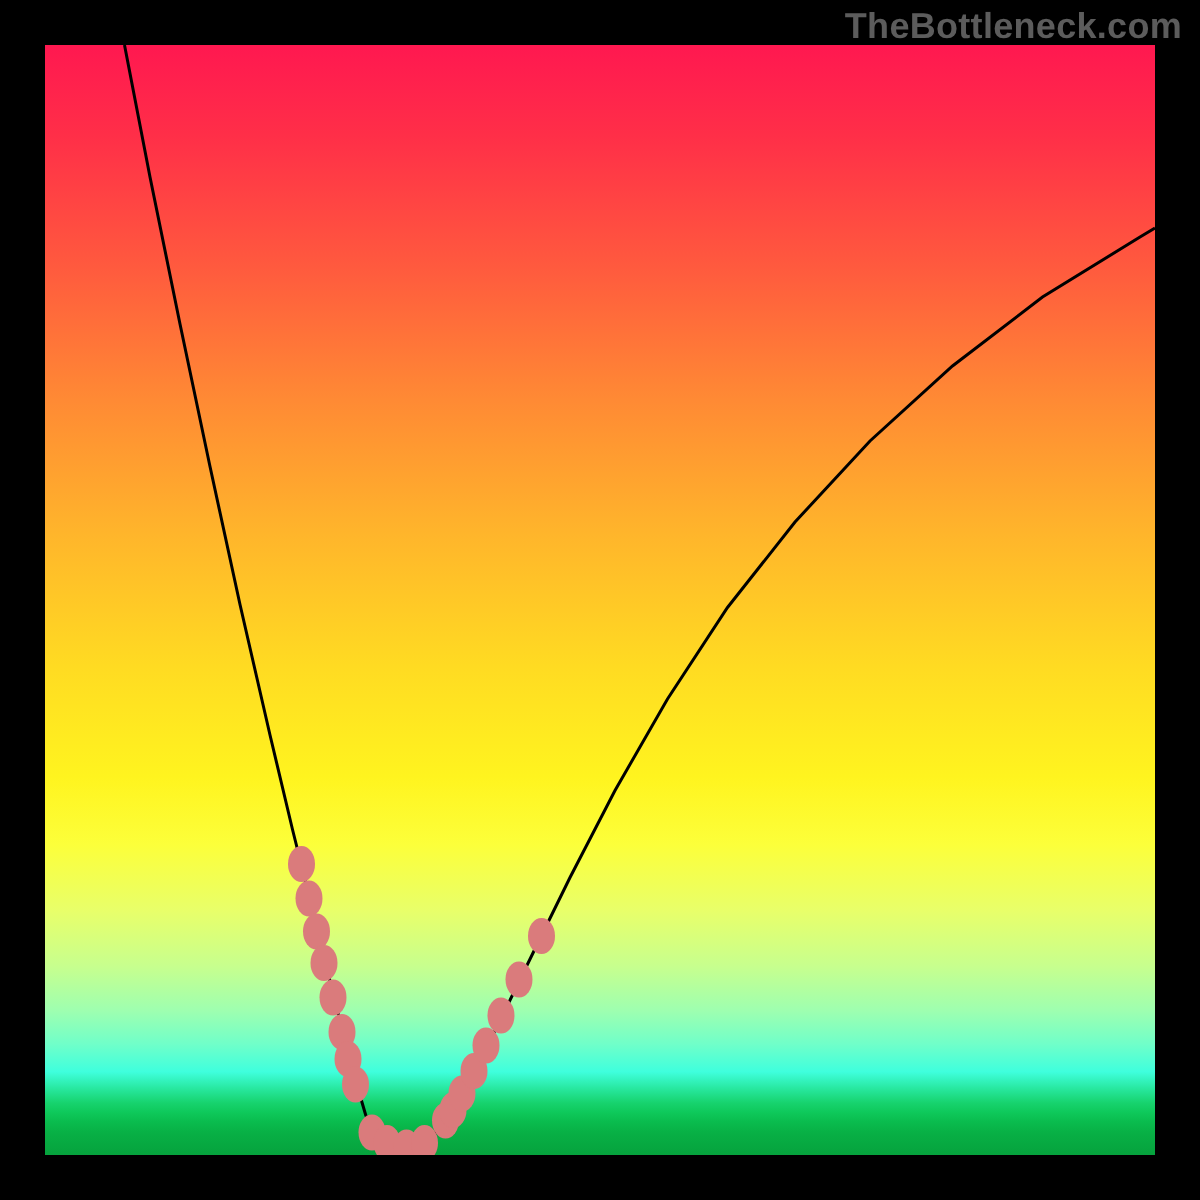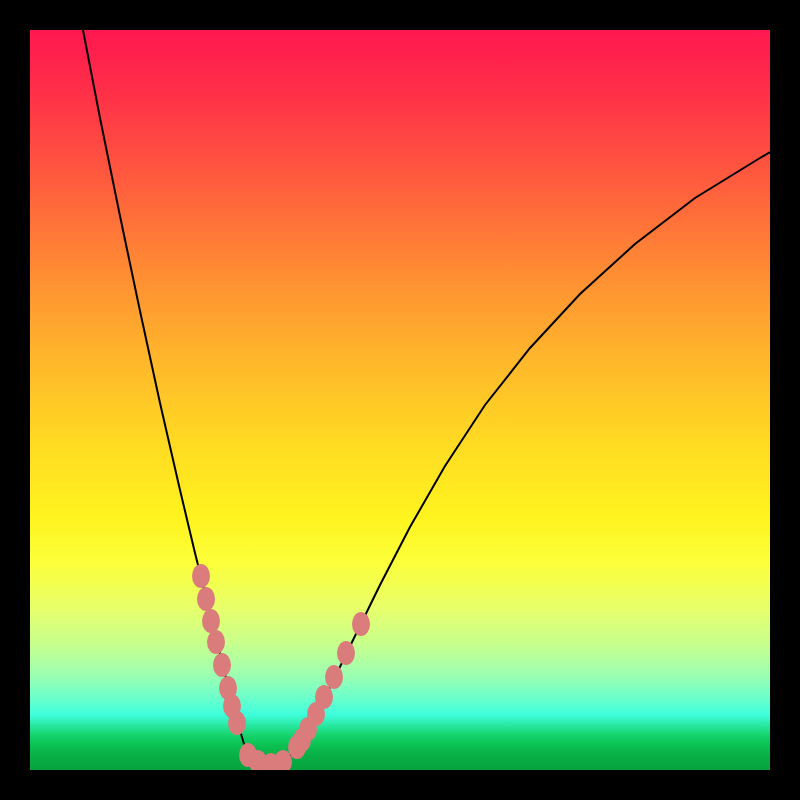--- a/index.html
+++ b/index.html
@@ -28,20 +28,21 @@
  #06a23d 100%)}
 .curve{position:absolute;inset:0;z-index:5}
 .curve path, .curve polyline{fill:none;stroke:#000;stroke-width:2}
 .markers{position:absolute;inset:0;z-index:6}
 .marker{position:absolute;width:18px;height:24px;margin-left:-9px;margin-top:-12px;border-radius:9px/12px;background:#da7b7c}
 </style>
 </head>
 <body>
 
 <div class="canvas">
+  <div class="watermark">TheBottleneck.com</div>
   <div class="plot">
     <div class="gradient"></div>
     <svg class="curve" viewBox="0 0 740 740" preserveAspectRatio="none">
       <polyline points="53,0 70,88 90,186 110,281 130,373 150,460 165,523 178,575 188,616 196,648 203,675 209,697 214,714"></polyline>
       <polyline points="214,714 219,723 225,729 232,733 240,735 248,733 256,729 263,723"></polyline>
       <polyline points="263,723 270,713 279,698 290,677 305,647 325,606 350,555 380,497 415,436 455,375 500,318 550,264 605,214 665,168 730,128 740,122"></polyline>
     </svg>
     <div class="markers">
         <div class="marker" style="left: 171px; top: 546px; background: rgb(218, 123, 124);"></div>
         <div class="marker" style="left: 176px; top: 569px; background: rgb(218, 123, 124);"></div>

